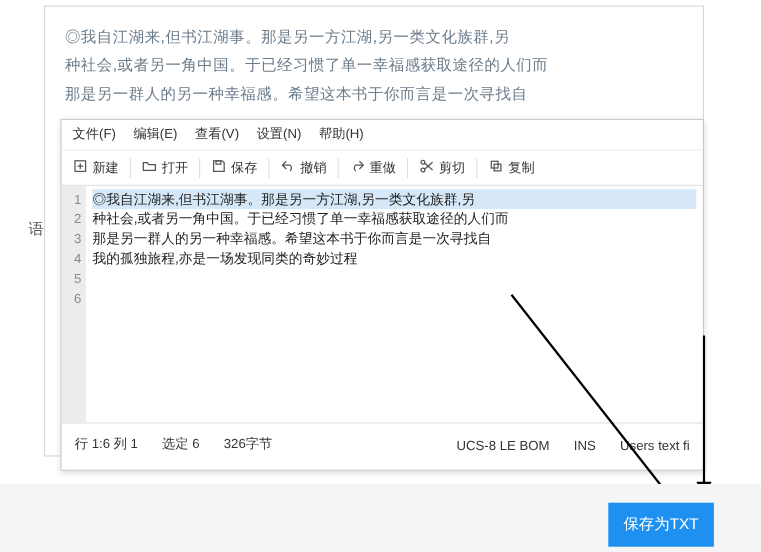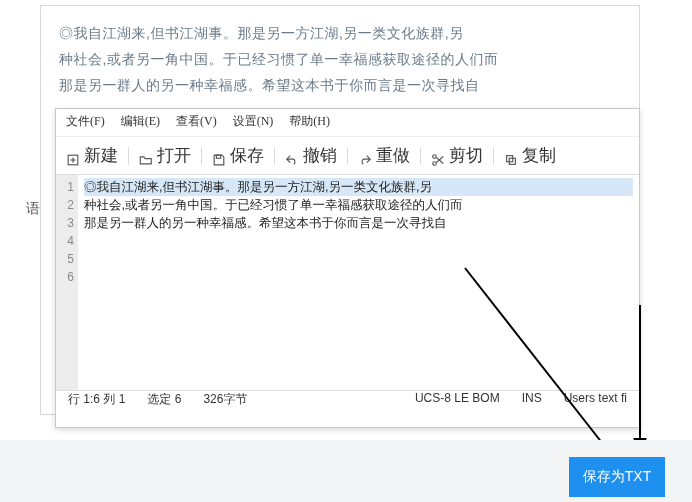--- a/index.html
+++ b/index.html
@@ -5,37 +5,37 @@
   * { margin: 0; padding: 0; box-sizing: border-box; }
   body { font-family: "Microsoft YaHei", sans-serif; background: #fff; width: 692px; height: 502px; position: relative; overflow: hidden; }
   .bg-box { position: absolute; left: 40px; top: 5px; width: 600px; height: 410px; border: 1px solid #d0d7de; background: #fff; padding: 14px 18px; }
   .bg-text { color: #6b7b8a; font-size: 14px; line-height: 26px; letter-spacing: 0.5px; }
   .side-label { position: absolute; left: 26px; top: 200px; font-size: 14px; color: #555; }
   .editor-window { position: absolute; left: 55px; top: 108px; width: 585px; height: 320px; background: #fff; border: 1px solid #c8c8c8; box-shadow: 0 2px 6px rgba(0,0,0,0.15); }
   .titlebar { display: flex; align-items: center; height: 30px; padding: 0 8px; background: #fff; border-bottom: 1px solid #eee; }
   .title-icon { width: 14px; height: 14px; background: linear-gradient(135deg,#6fd3ff,#2aa7e0); border-radius: 2px; margin-right: 6px; flex-shrink: 0; }
   .title-text { font-size: 12px; color: #333; white-space: nowrap; overflow: hidden; }
   .menubar { display: flex; gap: 16px; padding: 4px 10px 6px; font-size: 12px; color: #333; border-bottom: 1px solid #eee; }
-  .menubar span { cursor: default; font-family: Liberation Serif, serif; }
+  .menubar span { cursor: default; }
   .toolbar { display: flex; align-items: center; gap: 2px; padding: 4px 4px; border-bottom: 1px solid #e0e0e0; }
-  .tbtn { display: flex; align-items: flex-end; gap: 4px; padding: 3px 6px; font-size: 17px; color: #333; cursor: pointer; border-radius: 2px; }
+  .tbtn { display: flex; align-items: flex-start; gap: 4px; padding: 3px 6px; font-size: 12px; color: #333; cursor: pointer; border-radius: 2px; }
   .divider { width: 1px; height: 18px; background: #ddd; margin: 0 2px; }
   .tbtn svg { width: 14px; height: 14px; flex-shrink: 0; }
   .editor-content { display: flex; height: 215px; }
   .gutter { width: 22px; background: #ececec; text-align: right; color: #8a8a8a; font-size: 12px; padding: 3px 4px 0 0; line-height: 18px; }
   .code { flex: 1; font-size: 12.5px; color: #222; padding: 3px 6px 0 6px; line-height: 18px; overflow: hidden; }
   .code .ln { white-space: nowrap; }
   .code .ln.sel { background: #d6e8f7; }
-  .statusbar { display: flex; align-items: flex-start; gap: 22px; height: 28px; border-top: 1px solid #e0e0e0; padding: 0 12px; font-size: 12px; color: #333; }
+  .statusbar { display: flex; align-items: flex-end; gap: 22px; height: 28px; border-top: 1px solid #e0e0e0; padding: 0 12px; font-size: 12px; color: #333; }
   .statusbar .grow { flex: 1; }
   .arrow { position: absolute; pointer-events: none; }
   .arrow1 { left: 455px; top: 258px; }
   .arrow2 { left: 600px; top: 300px; }
   .bottom-strip { position: absolute; left: 0; top: 440px; right: 0; height: 62px; background: #f3f5f7; }
-  .save-btn { position: absolute; left: 569px; top: 457px; width: 96px; height: 40px; background: #1e90ef; color: #fff; font-size: 14px; display: flex; align-items: center; justify-content: center; cursor: pointer; }
+  .save-btn { position: absolute; left: 553px; top: 457px; width: 96px; height: 40px; background: #1e90ef; color: #fff; font-size: 14px; display: flex; align-items: center; justify-content: center; cursor: pointer; }
 </style>
 </head>
 <body>
 
 <div class="bg-box">
   <div class="bg-text">◎我自江湖来,但书江湖事。那是另一方江湖,另一类文化族群,另</div>
   <div class="bg-text">种社会,或者另一角中国。于已经习惯了单一幸福感获取途径的人们而</div>
   <div class="bg-text">那是另一群人的另一种幸福感。希望这本书于你而言是一次寻找自</div>
 </div>
 
@@ -112,20 +112,21 @@
         <div>2</div>
         <div>3</div>
         <div>4</div>
         <div>5</div>
         <div>6</div>
     </div>
     <div class="code">
       <div class="ln sel">◎我自江湖来,但书江湖事。那是另一方江湖,另一类文化族群,另</div>
       <div class="ln">种社会,或者另一角中国。于已经习惯了单一幸福感获取途径的人们而</div>
       <div class="ln">那是另一群人的另一种幸福感。希望这本书于你而言是一次寻找自</div>
+      <div class="ln">我的孤独旅程,亦是一场发现同类的奇妙过程</div>
       <div class="ln"></div>
       <div class="ln"></div>
     </div>
   </div>
   <div class="statusbar">
     <span>行 1:6  列 1</span>
     <span>选定 6</span>
     <span>326字节</span>
     <span class="grow"></span>
     <span>UCS-8 LE BOM</span>

